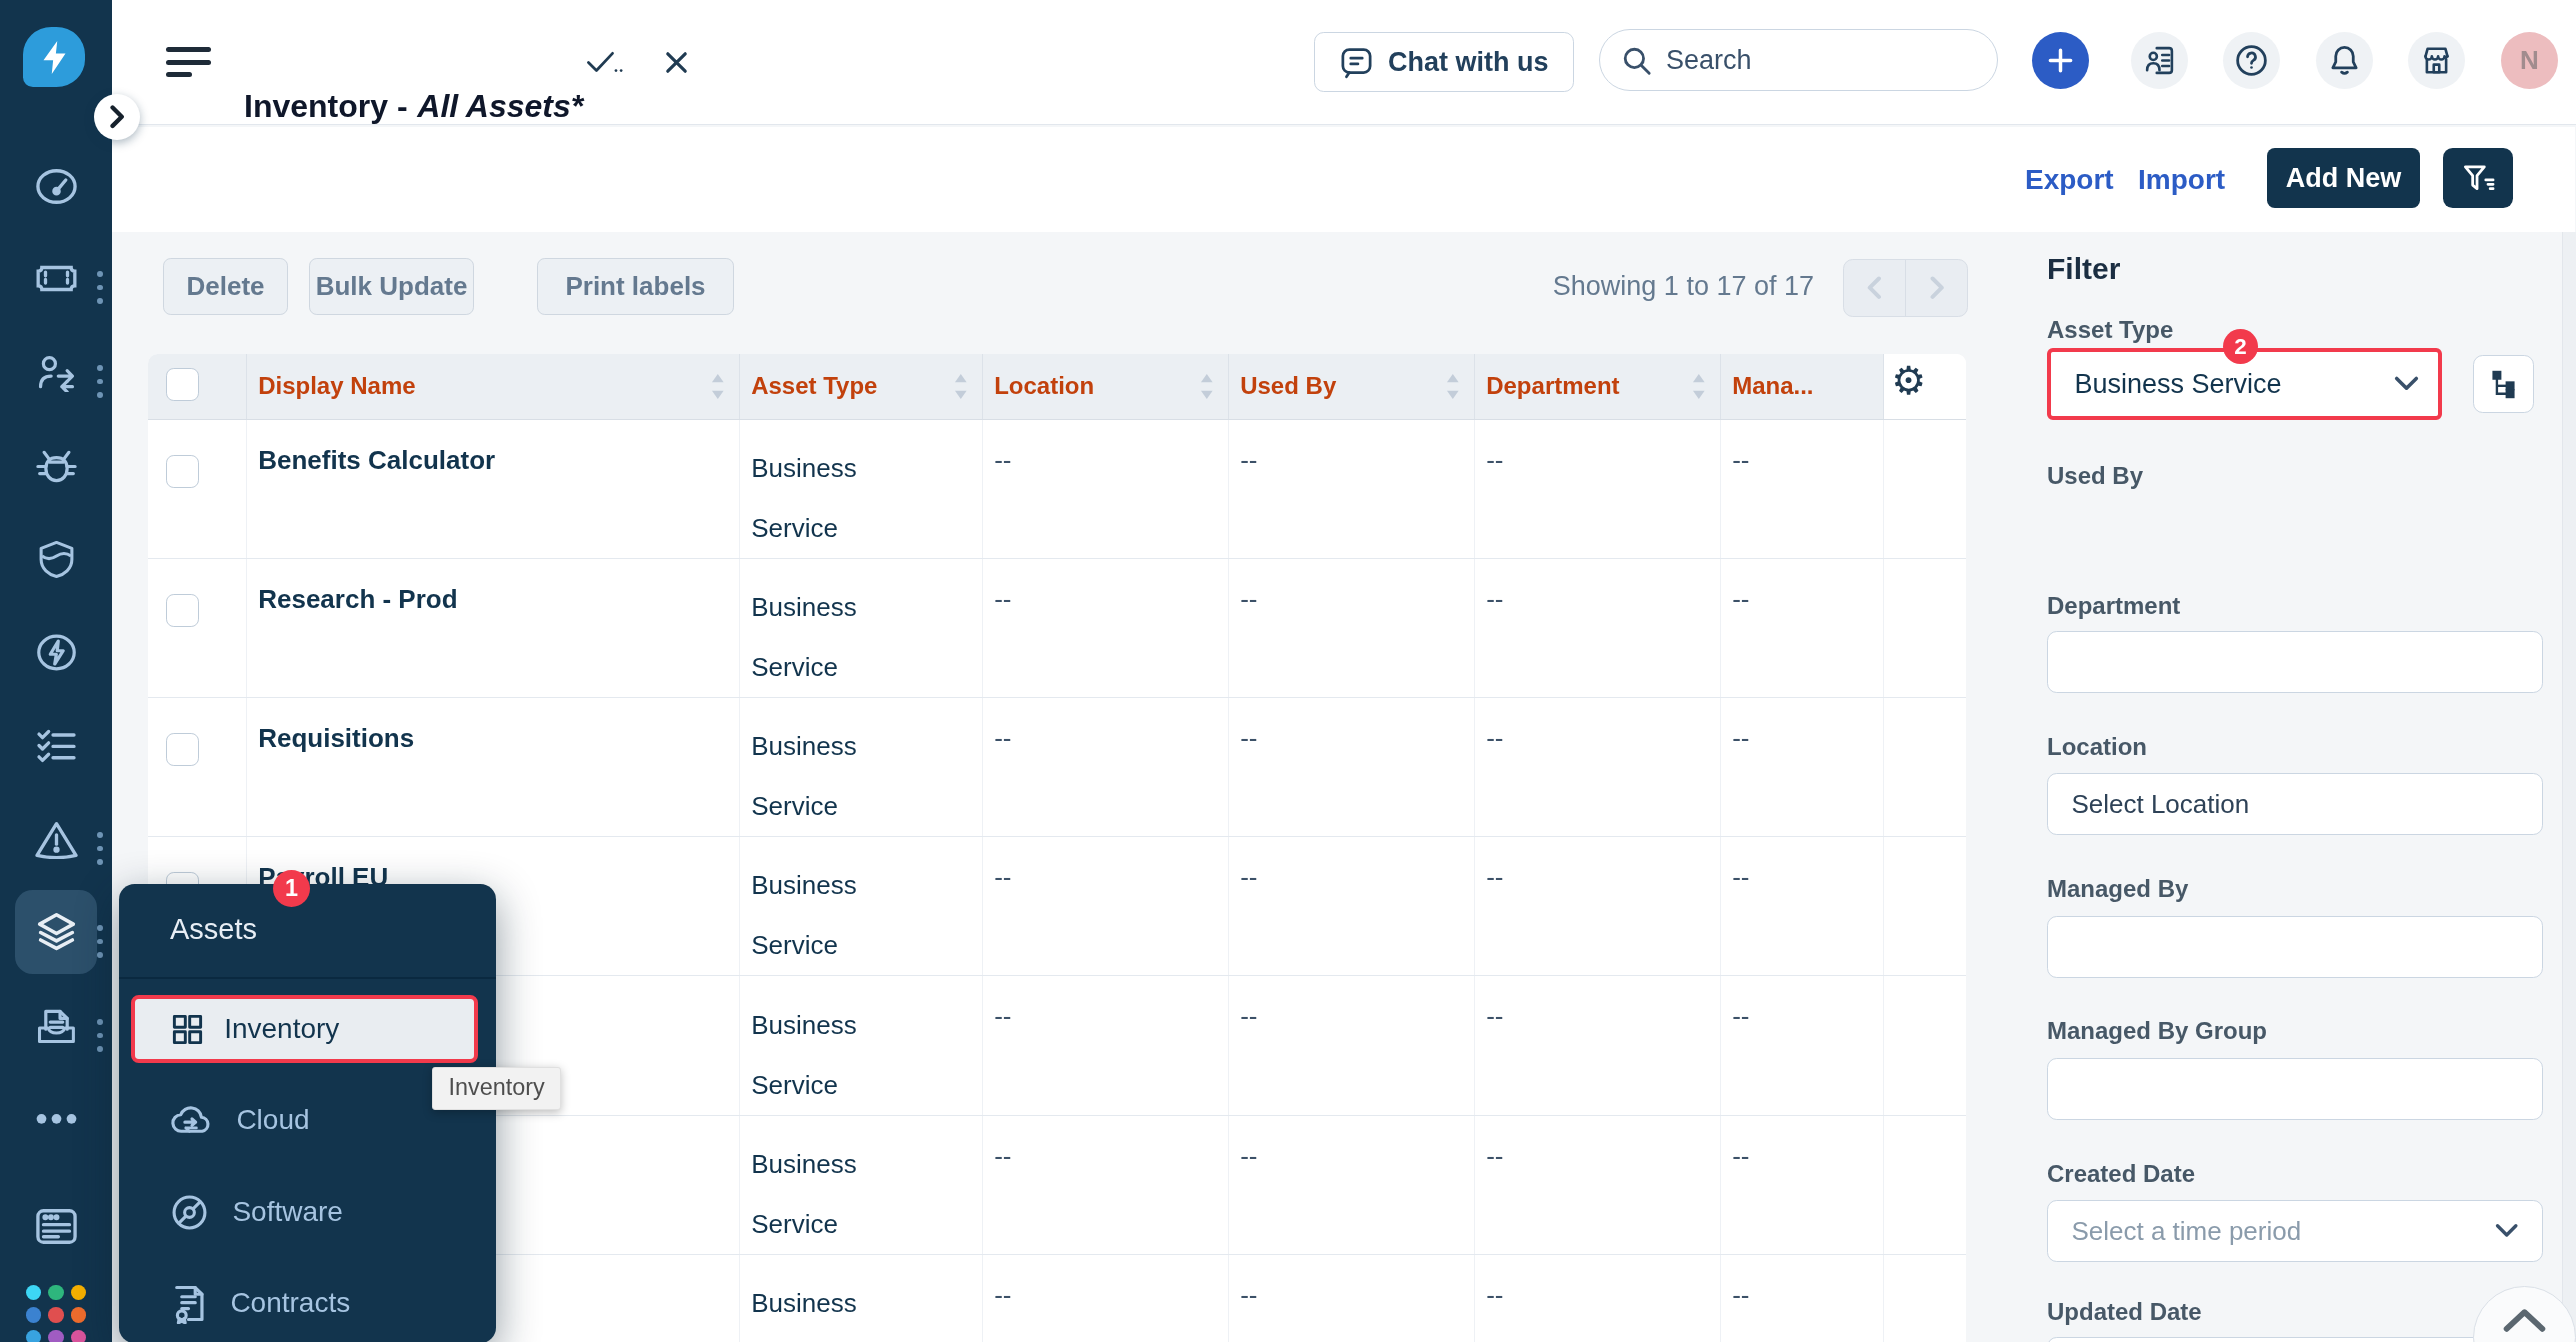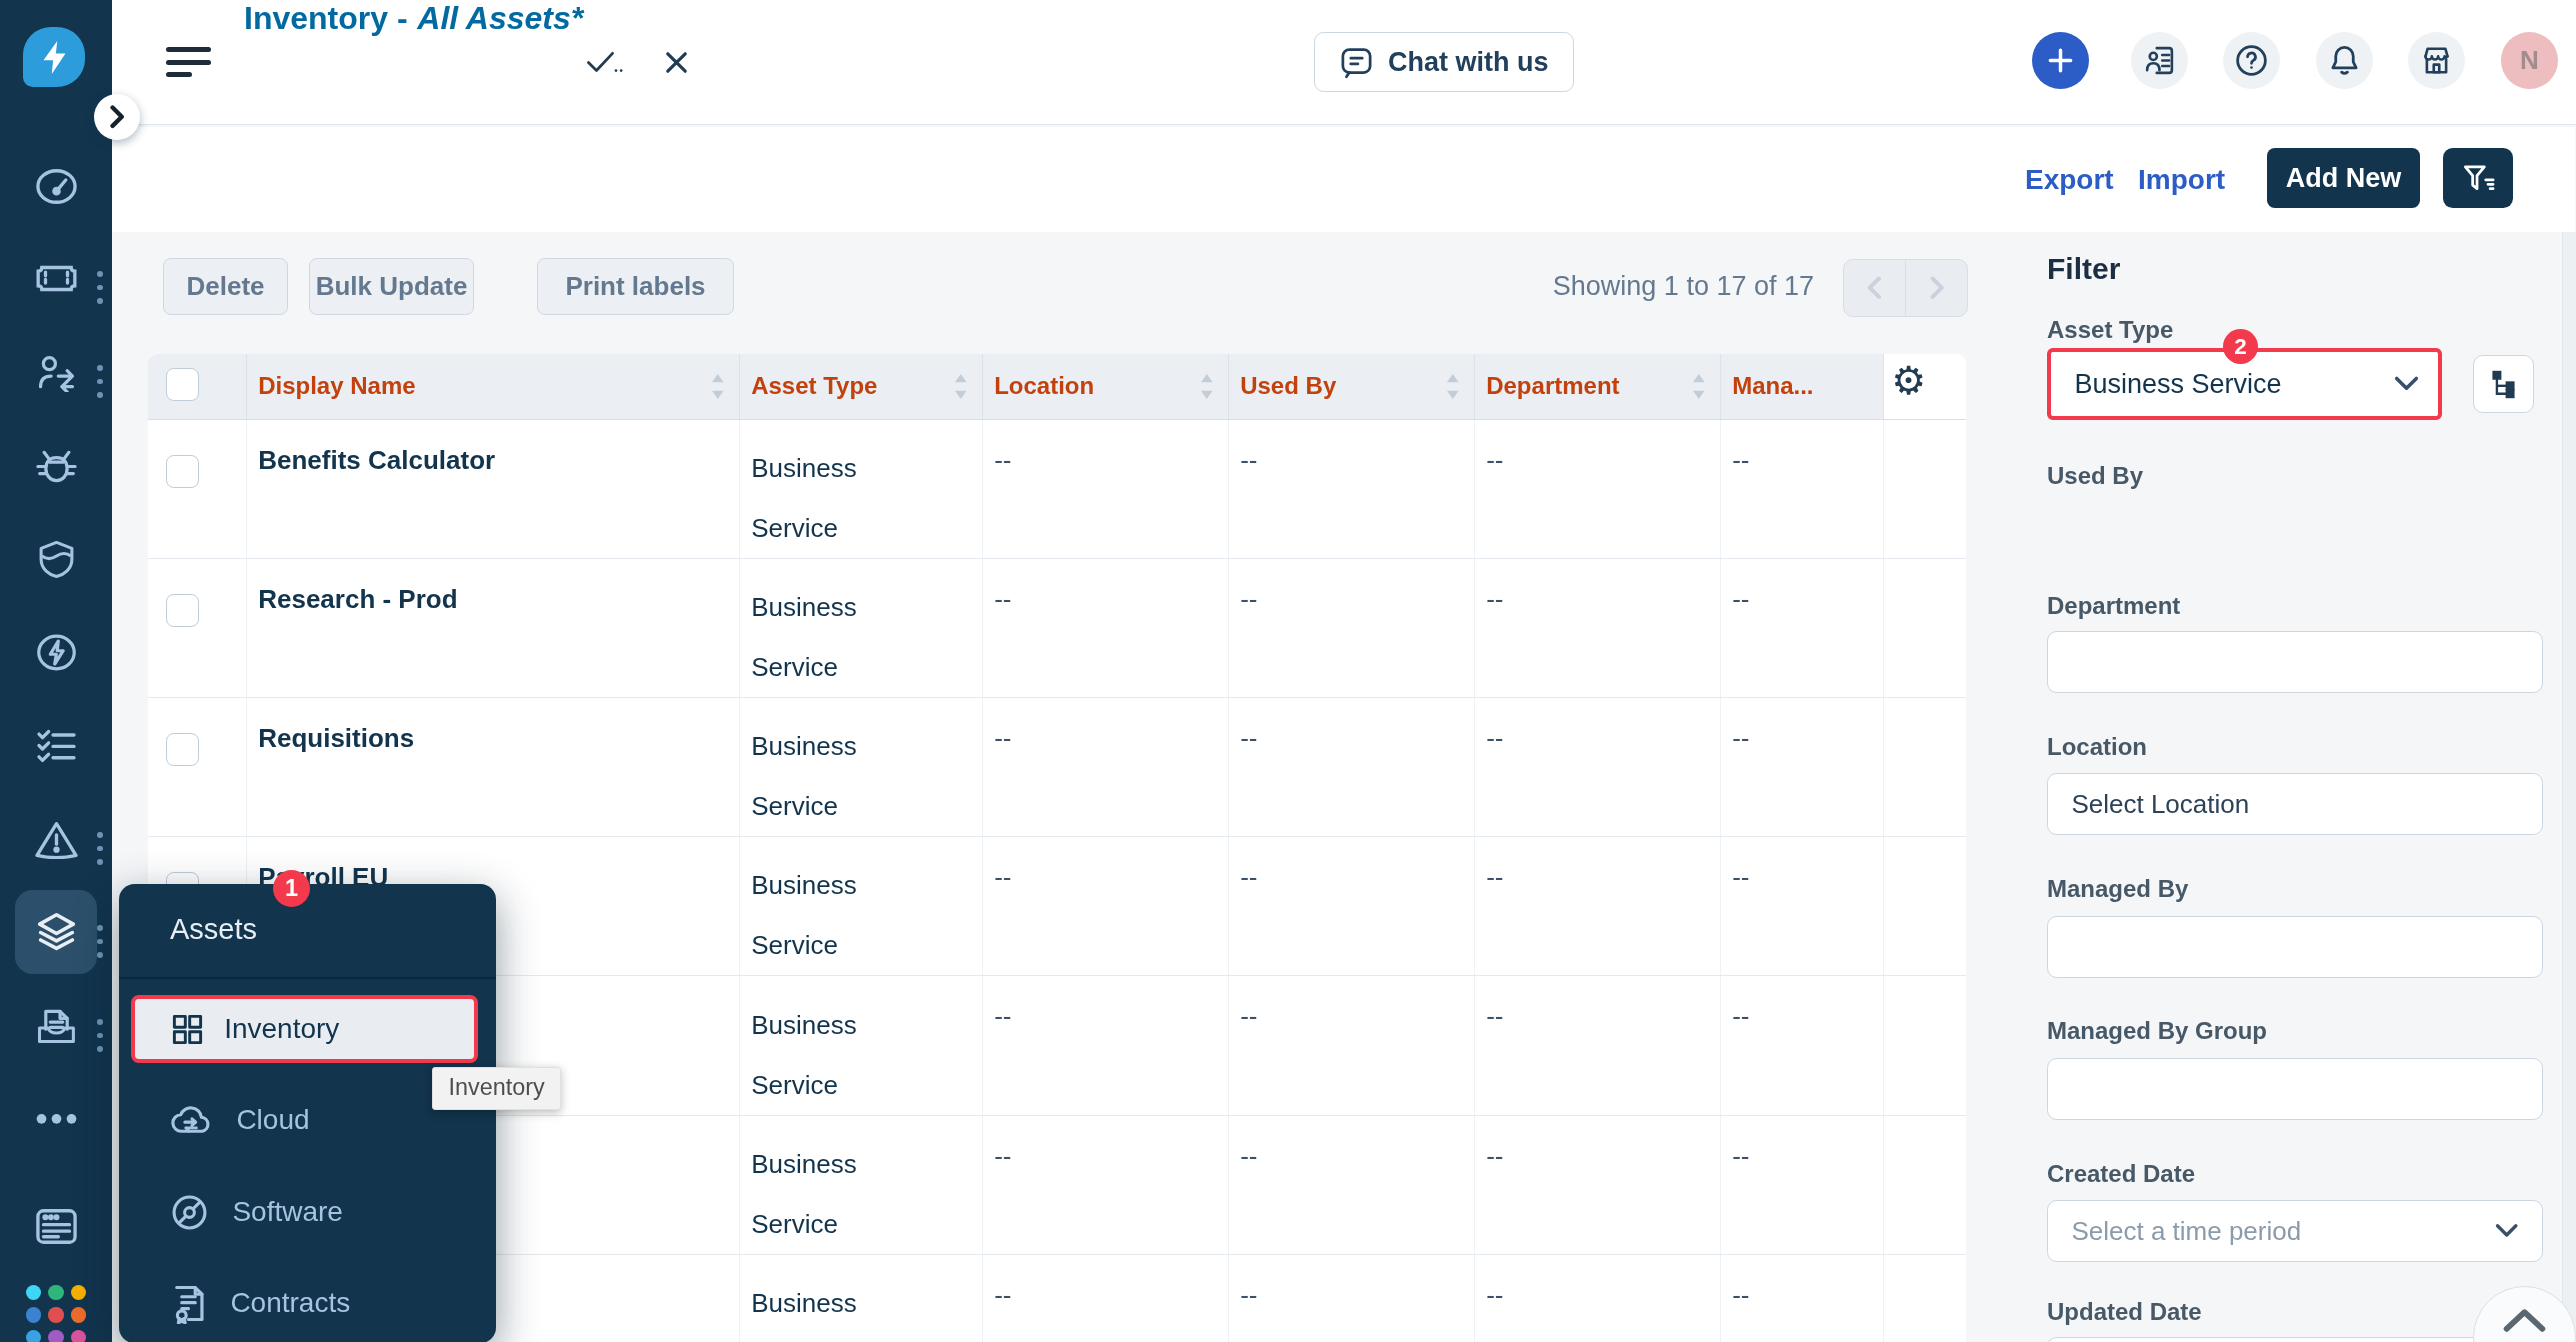--- a/index.html
+++ b/index.html
@@ -26,22 +26,22 @@
   .dots-grid i { width:15.6px; height:15.6px; border-radius:50%; }
 
   
   .topbar { position:absolute; left:112px; top:0; width:2464px; height:125px; background:#fff;
             border-bottom:1.9px solid #E2E7ED; z-index:30; }
   .hamburger { position:absolute; left:54px; top:47px; width:47px; height:33px; border:none;
                background:transparent; cursor:pointer; }
   .hamburger i { display:block; height:4.9px; border-radius:2.9px; background:#1E2B38; margin-bottom:7.8px; }
   .hamburger i:nth-child(1){ width:45px; } .hamburger i:nth-child(2){ width:45px; }
   .hamburger i:nth-child(3){ width:26px; }
-  .page-title { position:absolute; left:132px; top:0; height:125px; display:flex; align-items:flex-start;
-                font-size:32px; color:#0369a1; white-space:nowrap; }
+  .page-title { position:absolute; left:132px; top:0; height:125px; display:flex; align-items:flex-end;
+                font-size:32px; color:#0f172a; white-space:nowrap; }
   .page-title .pfx { font-weight:700; }
   .page-title .view { font-weight:700; font-style:italic; margin-left:9.7px; }
   .title-ico { position:absolute; top:0; height:125px; display:flex; align-items:center;
                color:#203B52; background:transparent; border:none; cursor:pointer; }
   .chat-btn { position:absolute; left:1202px; top:32px; width:260px; height:60px; background:#fff;
               border:1.9px solid #CBD6E2; border-radius:9.7px; display:flex; align-items:center;
               justify-content:center; gap:13.6px; color:#22405C; font-size:27px; font-weight:700; cursor:pointer; }
   .search-pill { position:absolute; left:1487px; top:29px; width:399px; height:62px; background:#fff;
                  border:1.9px solid #CBD6E2; border-radius:33px; display:flex; align-items:center;
                  padding-left:21.4px; gap:13.6px; color:#39506A; font-size:27px; cursor:text; }
@@ -352,20 +352,29 @@
     <span>
         <svg width="35" height="33" viewBox="0 0 24 23" fill="none" stroke="currentColor" stroke-width="1.9" stroke-linecap="round">
           <rect x="2.5" y="2.5" width="19" height="16" rx="4.5"></rect>
           <path d="M8 8.5 h8 M8 12.5 h5"></path>
           <path d="M7 18.5 l-2 3"></path>
         </svg>
       </span>
     <span>Chat with us</span>
   </button>
 
+  <div class="search-pill">
+    <span>
+        <svg width="31" height="31" viewBox="0 0 22 22" fill="none" stroke="currentColor" stroke-width="2" stroke-linecap="round">
+          <circle cx="9.5" cy="9.5" r="6.5"></circle>
+          <path d="M14.5 14.5 L20 20"></path>
+        </svg>
+      </span>
+    <span>Search</span>
+  </div>
 
   <button class="plus-btn">
     <span>
         <svg width="29" height="29" viewBox="0 0 20 20" fill="none" stroke="#fff" stroke-width="2.4" stroke-linecap="round">
           <path d="M10 3 v14 M3 10 h14"></path>
         </svg>
       </span>
   </button>
   <button class="circle-btn" style="left:2019px">
     <span>

